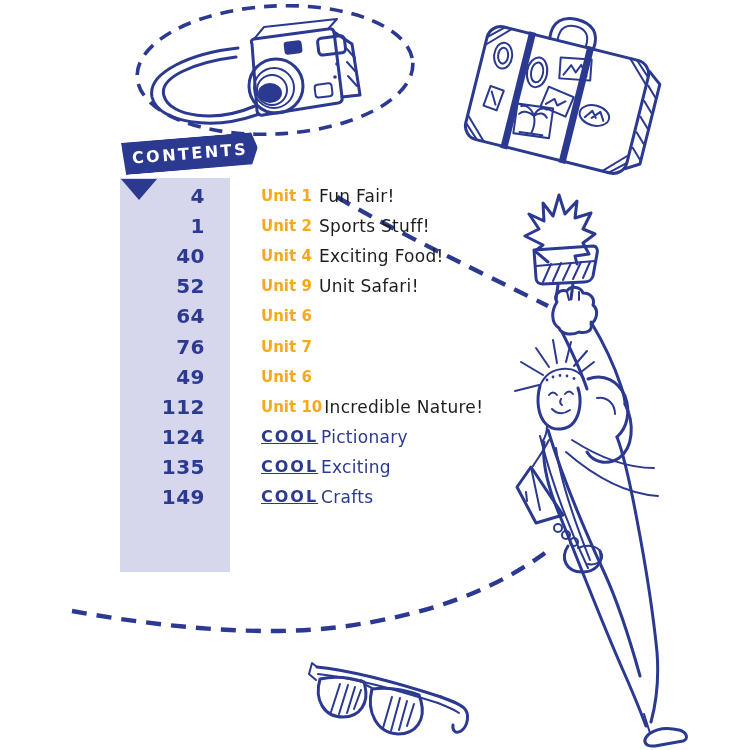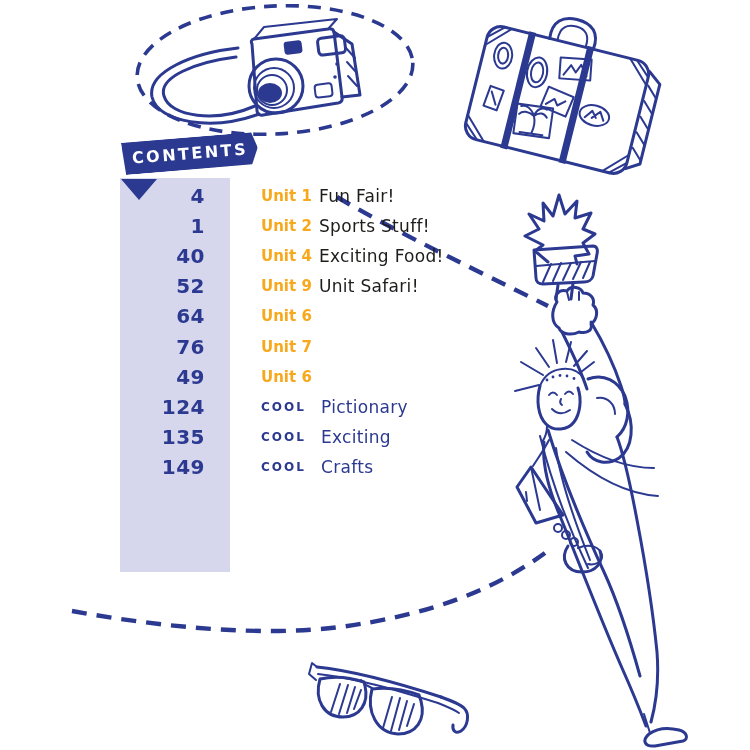--- a/index.html
+++ b/index.html
@@ -48,21 +48,21 @@
   }
   .row{display:flex;align-items:center;height:30.1px;}
   .row .num{
     width:85px;text-align:right;flex:0 0 85px;
     color:var(--navy);font-weight:bold;font-size:20px;letter-spacing:0.5px;
   }
   .row .label{
     margin-left:56px;font-weight:bold;font-size:15px;white-space:nowrap;min-width:56px;
   }
   .row.unit .label{color:var(--yellow);}
-  .row.cool .label{color:var(--navy);font-size:12px;letter-spacing:2px;min-width:58px;}
+  .row.cool .label{color:var(--navy);font-size:16px;letter-spacing:2px;min-width:58px;text-decoration:underline;}
   .row .title{
     margin-left:2px;font-size:17px;white-space:nowrap;letter-spacing:0.3px;font-weight:500;text-align:right;
   }
   .row.unit .title{color:var(--ink-black);}
   .row.cool .title{color:var(--navy);}
 </style>
 </head>
 <body>
 
 <svg class="art" width="750" height="750" viewBox="0 0 750 750">
@@ -262,20 +262,25 @@
     <span class="label">Unit 6</span>
   </div>
     <div class="row unit">
     <span class="num">76</span>
     <span class="label">Unit 7</span>
   </div>
     <div class="row unit">
     <span class="num">49</span>
     <span class="label">Unit 6</span>
   </div>
+    <div class="row unit">
+    <span class="num">112</span>
+    <span class="label">Unit 10</span>
+    <span class="title">Incredible Nature!</span>
+  </div>
     <div class="row cool">
     <span class="num">124</span>
     <span class="label">COOL</span>
     <span class="title">Pictionary</span>
   </div>
     <div class="row cool">
     <span class="num">135</span>
     <span class="label">COOL</span>
     <span class="title">Exciting</span>
   </div>

